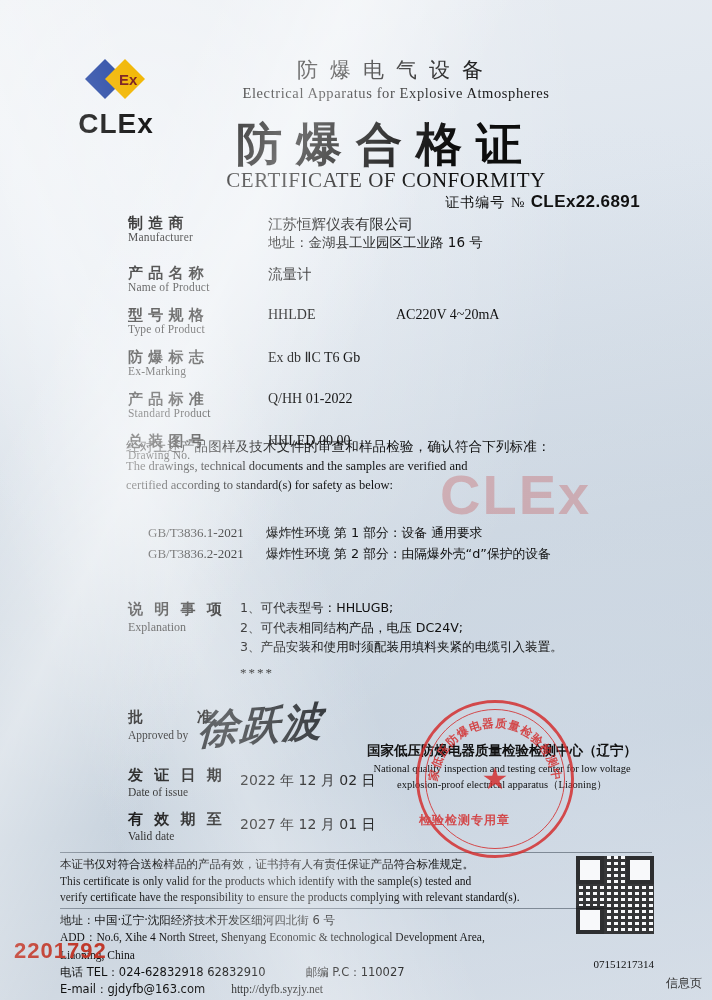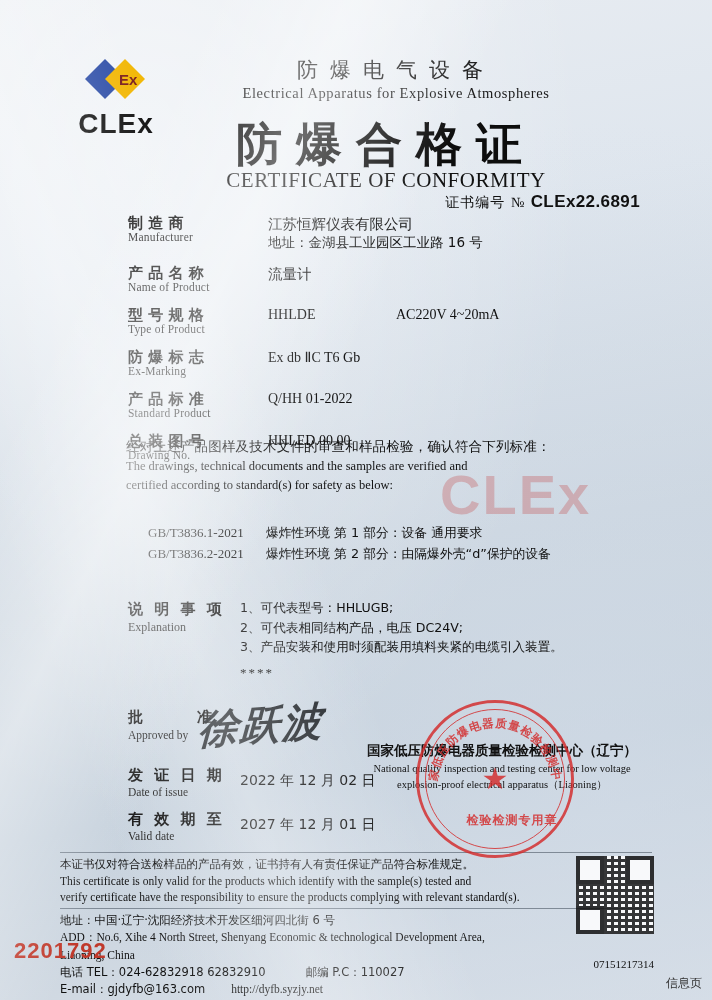--- a/index.html
+++ b/index.html
@@ -401,24 +401,24 @@
   }
   .seal-arc text {
     fill: #d42a2a;
     font-size: 11.5px;
     font-family: "DejaVu Sans", sans-serif;
     font-weight: bold;
     letter-spacing: 1px;
   }
   .seal-bottom {
     position: absolute;
-    left: 17px;
+    left: 0;
     bottom: 26px;
     width: 152px;
-    text-align: center;
+    text-align: left;
     color: #d42a2a;
     font-size: 12px;
     font-weight: bold;
     font-family: "DejaVu Sans", sans-serif;
     letter-spacing: 1px;
   }
 
   
   .watermark {
     position: absolute;

